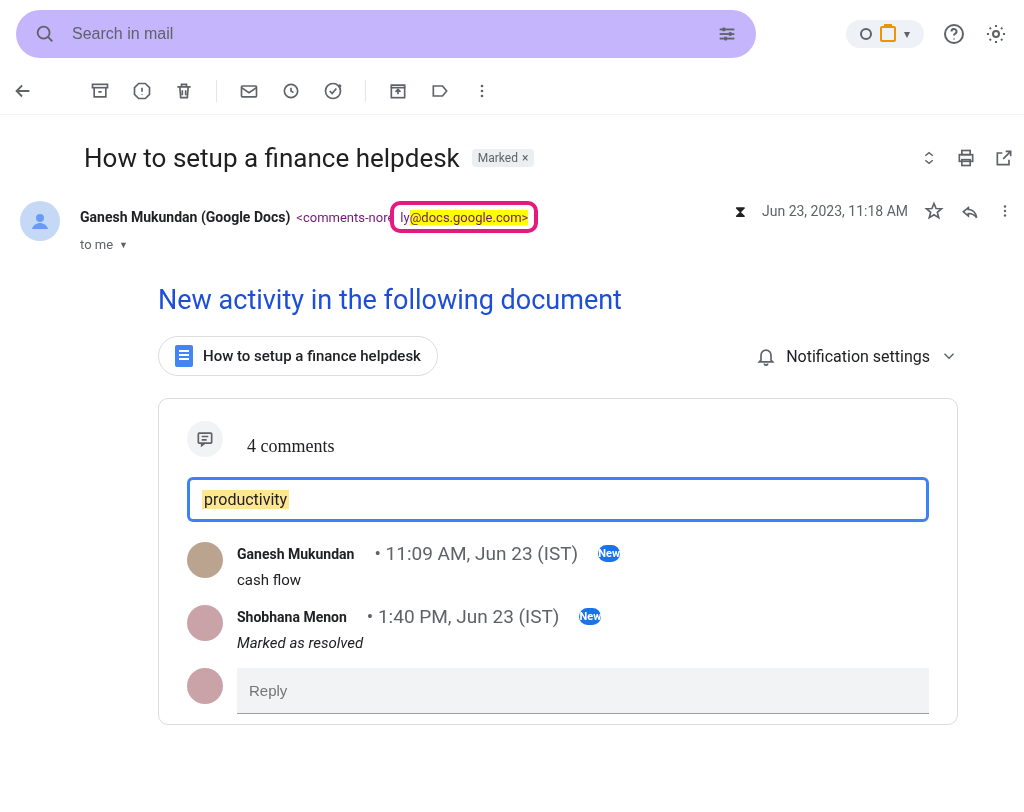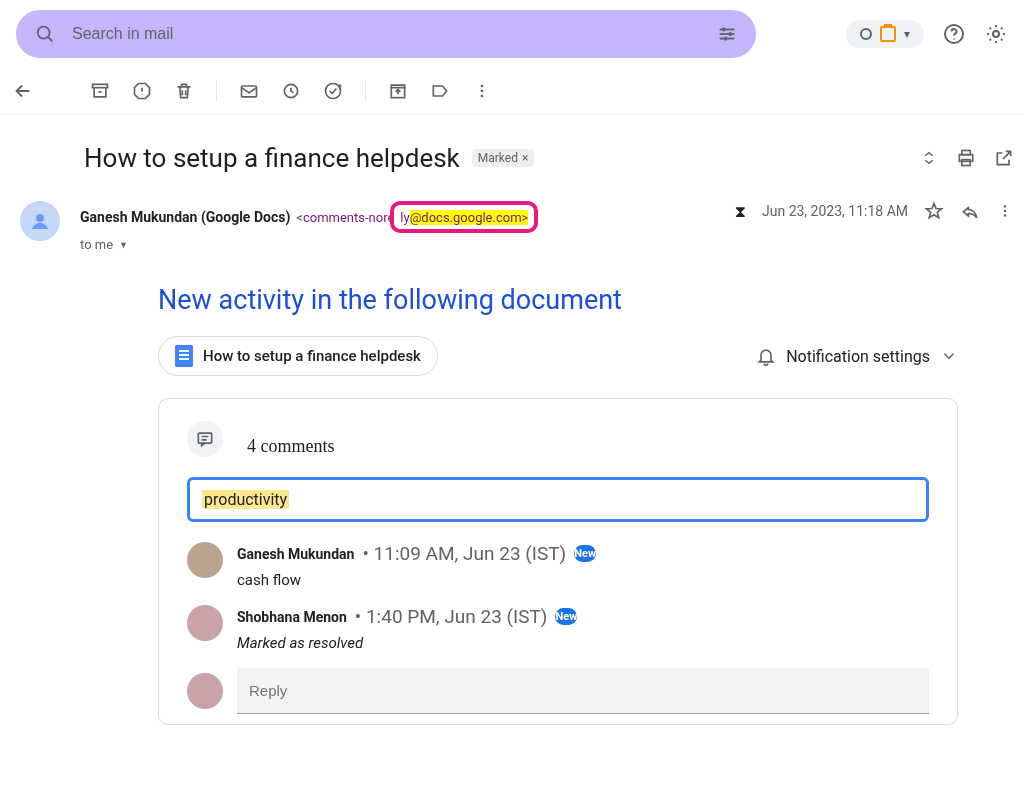--- a/index.html
+++ b/index.html
@@ -190,31 +190,31 @@
   .topic-text { background: #ffe690; font-size: 16px; color: #202124; padding: 0 2px; }
   .comment {
     display: flex; align-items: flex-start; gap: 14px; margin-bottom: 16px;
   }
   .c-avatar {
     width: 36px; height: 36px; border-radius: 50%; background: #bba48f;
     display:flex; align-items:center; justify-content:center; color:#fff; font-size:13px; font-weight:600;
   }
   .c-avatar.s { background: #caa3a8; }
   .c-body { flex: 1; }
-  .c-head { display: flex; align-items: center; gap: 8px; font-size: 14px; flex-wrap: wrap; }
+  .c-head { display: flex; align-items: center; gap: 20px; font-size: 14px; flex-wrap: wrap; }
   .c-name { font-weight: 700; color: #202124; }
   .c-time { color: #5f6368; font-size: 19px; }
   .new-badge {
     background: #1a73e8; color: #fff; font-size: 11px; font-weight: 700;
     padding: 2px 0; border-radius: 10px;
   }
   .c-text { margin-top: 6px; font-size: 15px; color: #202124; }
   .c-text.it { font-style: italic; }
   .reply-row {
-    display: flex; align-items: center; gap: 14px;
+    display: flex; gap: 14px;
   }
   .reply-input {
     flex: 1;
     background: #f1f3f4;
     border: none;
     border-bottom: 1px solid #9aa0a6;
     padding: 14px 12px;
     font-size: 15px;
     color: #5f6368;
     outline: none;

